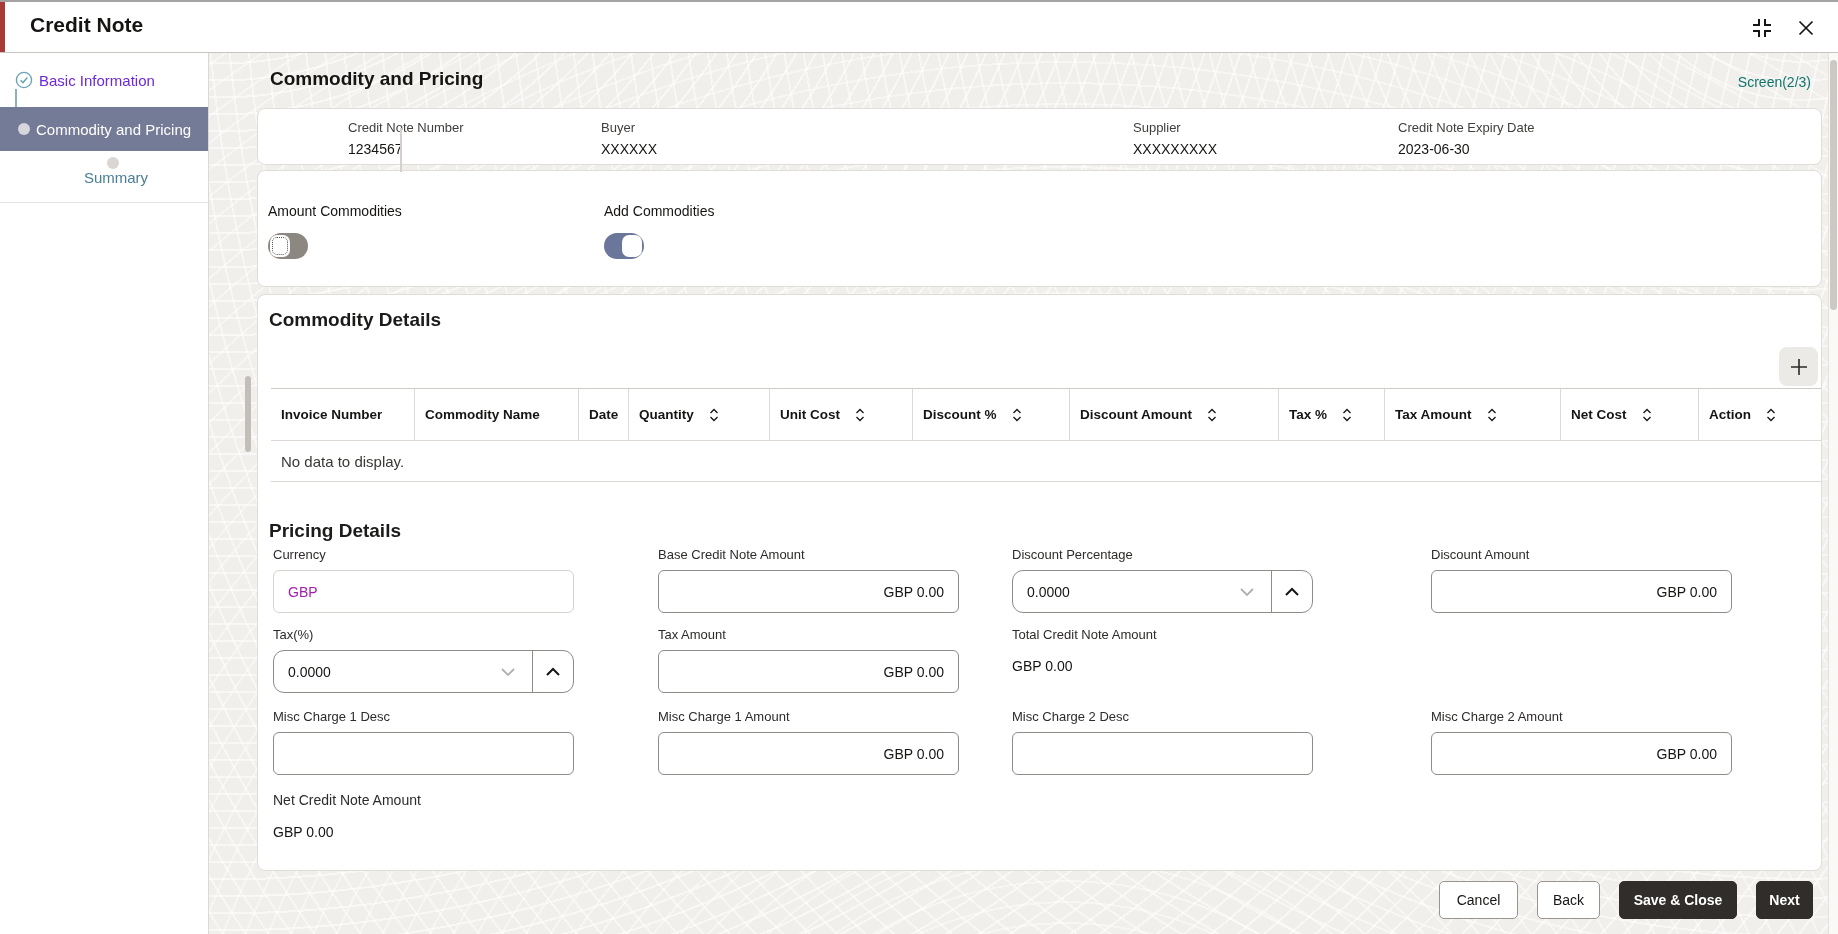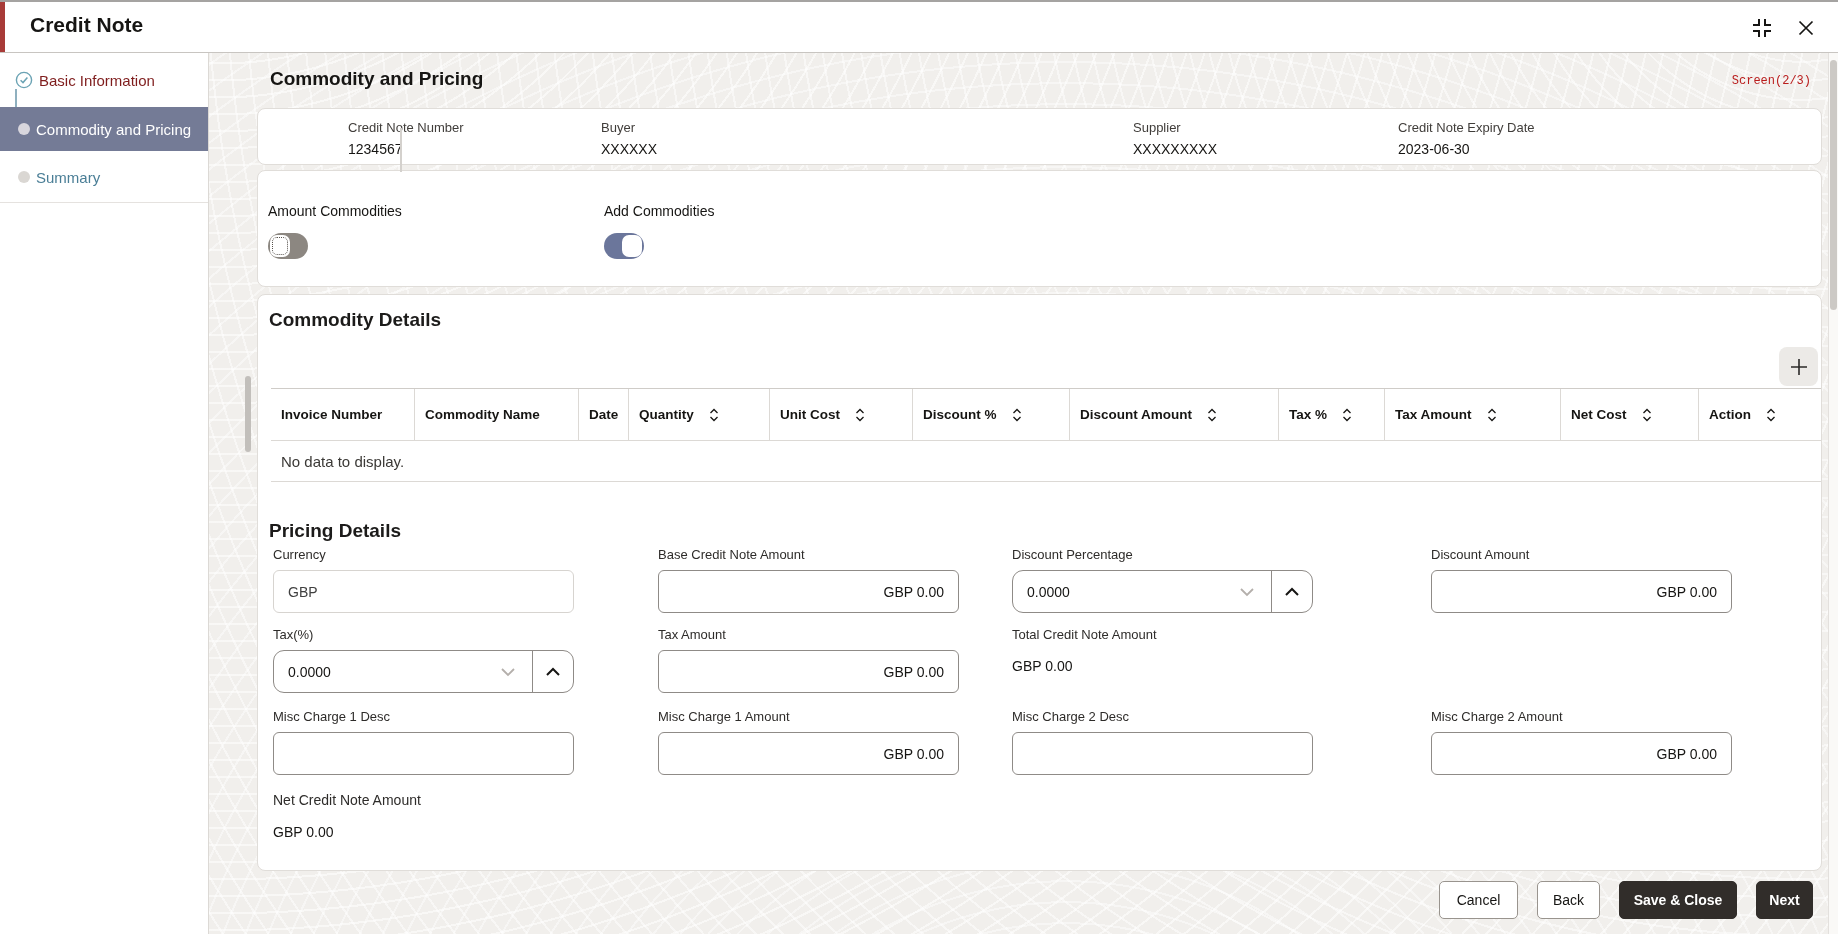--- a/index.html
+++ b/index.html
@@ -28,32 +28,32 @@
 
   
   .sidebar{position:absolute;left:0;top:50px;width:208px;height:884px;background:#ffffff;
     border-right:1px solid #dcd9d5;z-index:4;}
   .connector{position:absolute;left:23px;width:2px;z-index:1;}
   .connector.c1{top:37px;height:39px;background:#8fb0bf;}
   .connector.c2{top:76px;height:44px;background:#d4d1cd;}
   .step{position:absolute;left:0;width:208px;display:flex;align-items:center;z-index:2;cursor:pointer;}
   .step .label{font-size:15px;margin-left:6px;white-space:nowrap;}
   .step.completed{top:8px;height:40px;padding-left:15px;box-sizing:border-box;}
-  .step.completed .label{color:#7f1d1d;}
+  .step.completed .label{color:#6d28d9;}
   .step.active{top:55px;height:44px;background:#747b96;padding-left:18px;box-sizing:border-box;}
   .step.active .label{color:#ffffff;}
-  .step.upcoming{top:105px;height:40px;padding-left:18px;box-sizing:border-box;}
+  .step.upcoming{top:105px;height:40px;padding-left:18px;box-sizing:border-box;flex-direction:column;}
   .step.upcoming .label{color:#4a7e96;}
   .dot{width:12px;height:12px;border-radius:50%;background:#dad7d3;flex:0 0 auto;}
   .step.active .dot{background:#d8d6dd;}
   .sidebar-divider{position:absolute;left:0;top:150px;width:208px;height:1px;background:#e5e2df;}
 
   
   .content-heading{position:absolute;left:270px;top:66px;margin:0;font-size:19px;font-weight:700;z-index:1;}
-  .screen-indicator{position:absolute;right:27px;top:72px;font-size:12px;color:#b91c1c;z-index:1;font-family:Liberation Mono, monospace;}
+  .screen-indicator{position:absolute;right:27px;top:72px;font-size:14px;color:#0f766e;z-index:1;}
 
   
   .card{position:absolute;background:#ffffff;border:1px solid #e0ddd9;border-radius:8px;
     box-sizing:border-box;z-index:1;}
   .summary-card{left:257px;top:106px;width:1565px;height:57px;}
   .sum-field{position:absolute;top:0;}
   .sum-field .s-label{display:block;font-size:13px;color:#403d3a;margin-top:11px;}
   .sum-field .s-value{display:block;font-size:14px;font-weight:500;color:#161513;margin-top:6px;}
   .sf0{left:90px;} .sf1{left:343px;} .sf2{left:875px;} .sf3{left:1140px;}
 
@@ -86,21 +86,21 @@
     border-bottom:1px solid #dcd9d5;font-size:15px;color:#3b3936;}
 
   
   .field{position:absolute;width:301px;}
   .c1{left:15px;} .c2{left:400px;} .c3{left:754px;} .c4{left:1173px;}
   .r1{top:252px;} .r2{top:332px;} .r3{top:414px;} .r4{top:497px;}
   .f-label{display:block;font-size:13px;color:#2e2c2a;margin-bottom:8px;}
   .tbox{width:100%;height:43px;box-sizing:border-box;border:1px solid #8f8b87;border-radius:6px;
     background:#fff;font-family:inherit;font-size:14px;color:#161513;padding:0 14px;}
   .tbox.amount{text-align:right;}
-  .tbox:disabled{border-color:#d7d4d0;color:#404040;background:#fff;}
+  .tbox:disabled{border-color:#d7d4d0;color:#a21caf;background:#fff;}
   .plain-value{display:block;font-size:14px;color:#161513;margin-top:16px;}
   .stepper{position:relative;width:100%;height:43px;border:1px solid #8f8b87;border-radius:11px;
     box-sizing:border-box;background:#fff;}
   .stepper input{position:absolute;inset:0;border:none;background:transparent;border-radius:6px;
     font-family:inherit;font-size:14px;color:#161513;padding:0 90px 0 14px;width:100%;box-sizing:border-box;}
   .stepper .divider{position:absolute;right:40px;top:0;width:1px;height:100%;background:#8f8b87;}
   .step-btn{position:absolute;top:0;height:100%;border:none;background:none;padding:0;cursor:pointer;line-height:0;
     display:flex;align-items:center;justify-content:center;}
   .step-btn.dec{right:48px;width:34px;}
   .step-btn.inc{right:0;width:40px;}

